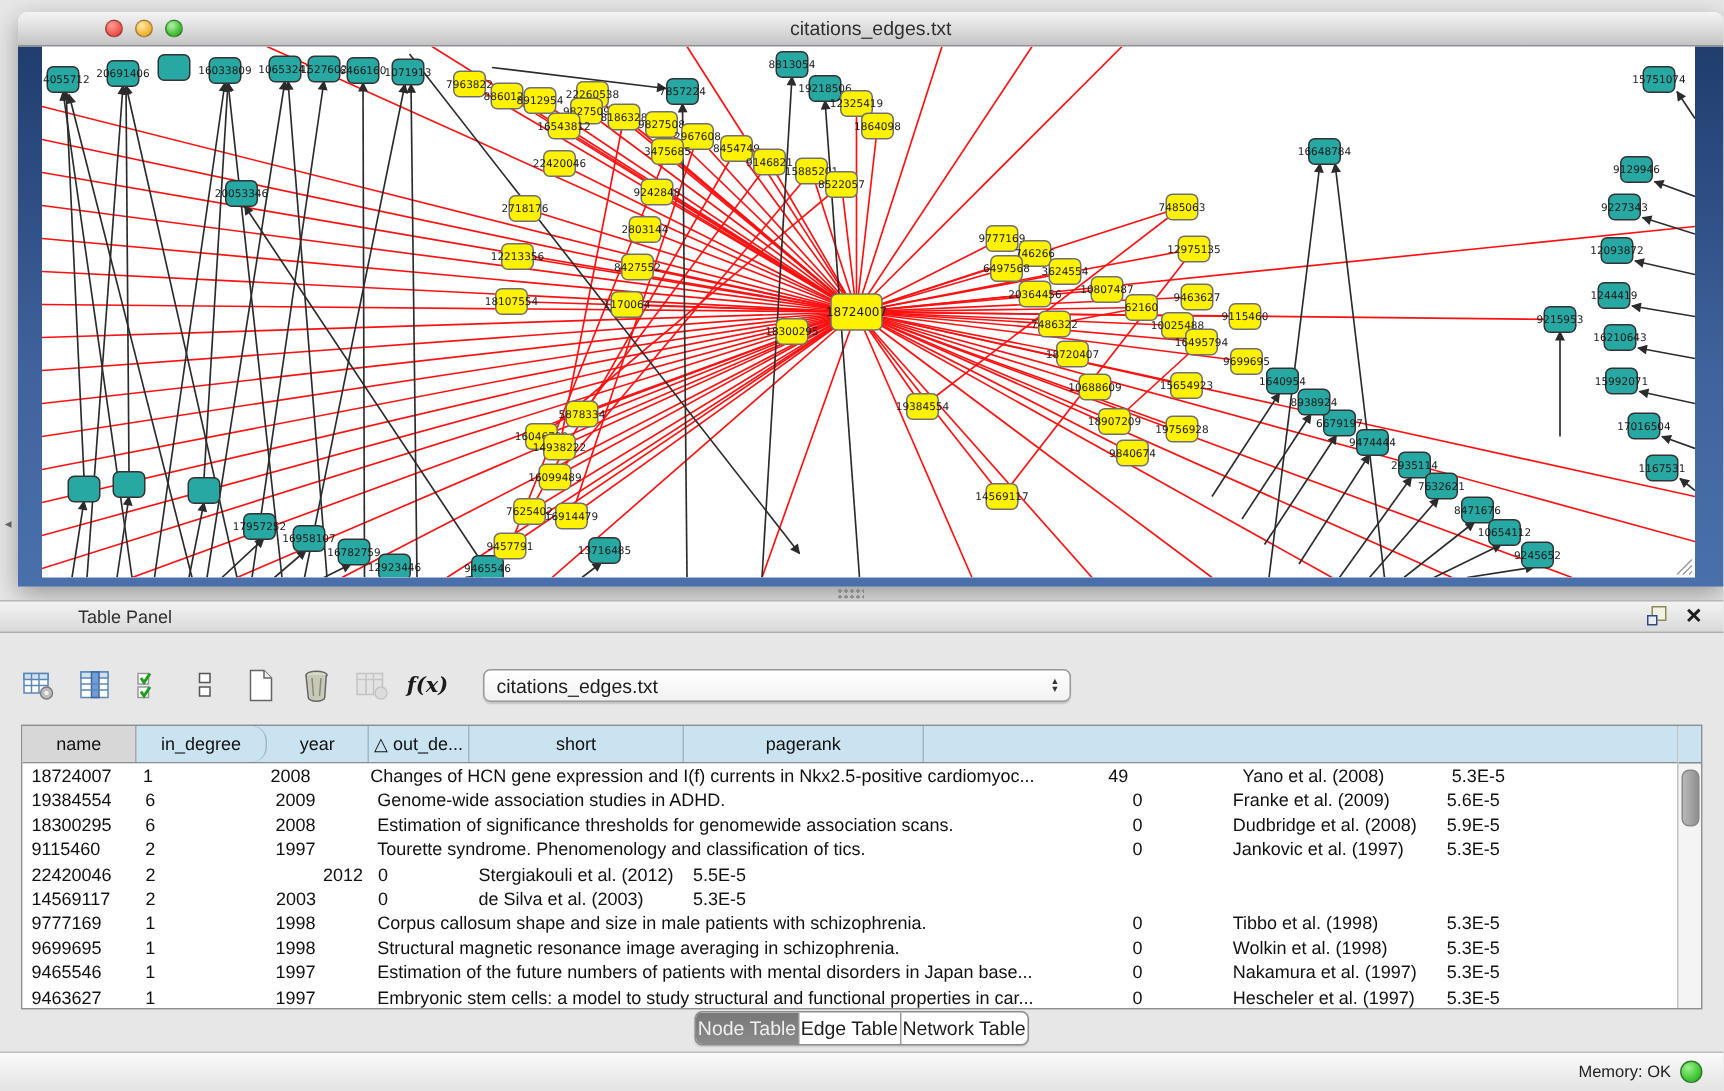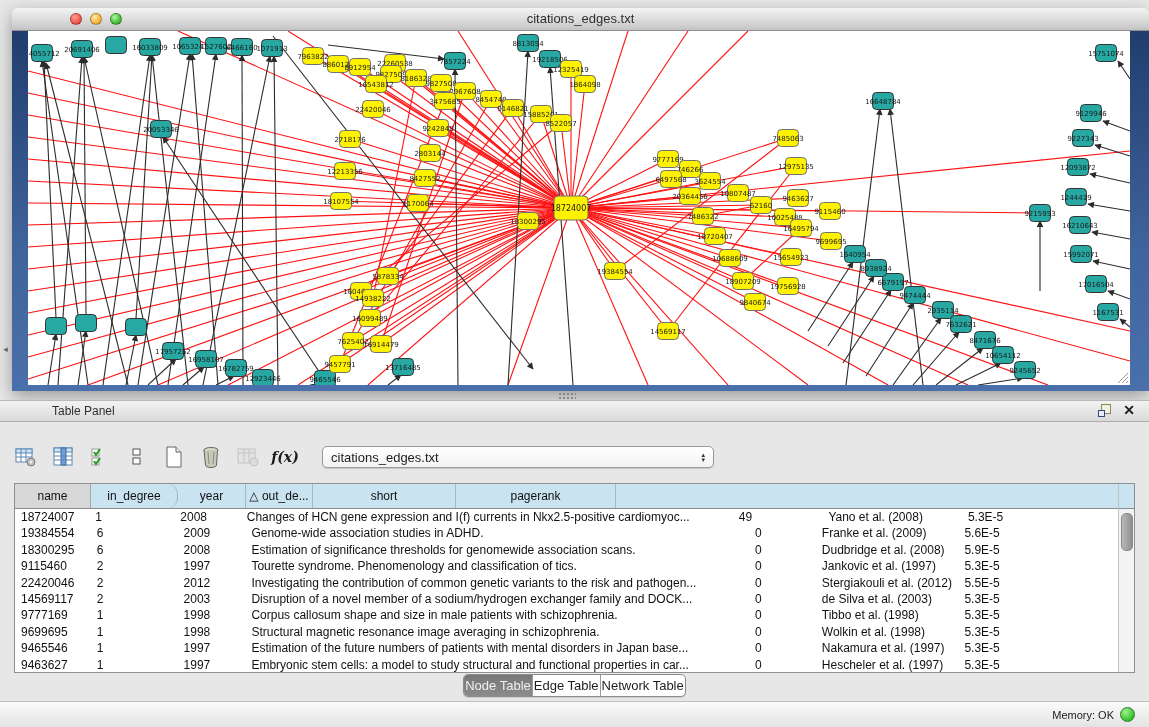--- a/index.html
+++ b/index.html
@@ -778,31 +778,29 @@
             <div class="data-cell" style="width: 87px;">2</div>
             <div class="data-cell" style="width: 68px;">1997</div>
             <div class="data-cell" style="width: 505px;">Tourette syndrome. Phenomenology and classification of tics.</div>
             <div class="data-cell" style="width: 67px;">0</div>
             <div class="data-cell" style="width: 143px;">Jankovic et al. (1997)</div>
             <div class="data-cell" style="width: 160px;">5.3E-5</div>
           </div>
           <div class="data-row">
             <div class="data-cell" style="width: 76px;">22420046</div>
             <div class="data-cell" style="width: 87px;">2</div>
-            <div class="data-cell" style="width: 68px;">2012</div>
-            <div class="data-cell" style="width: 505px;">Investigating the contribution of common genetic variants to the risk and pathogen...</div>
+            <div class="data-cell" style="width: 68px; text-align: right;">2012</div>
             <div class="data-cell" style="width: 67px;">0</div>
             <div class="data-cell" style="width: 143px;">Stergiakouli et al. (2012)</div>
             <div class="data-cell" style="width: 160px;">5.5E-5</div>
           </div>
           <div class="data-row">
             <div class="data-cell" style="width: 76px;">14569117</div>
             <div class="data-cell" style="width: 87px;">2</div>
             <div class="data-cell" style="width: 68px;">2003</div>
-            <div class="data-cell" style="width: 505px;">Disruption of a novel member of a sodium/hydrogen exchanger family and DOCK...</div>
             <div class="data-cell" style="width: 67px;">0</div>
             <div class="data-cell" style="width: 143px;">de Silva et al. (2003)</div>
             <div class="data-cell" style="width: 160px;">5.3E-5</div>
           </div>
           <div class="data-row">
             <div class="data-cell" style="width: 76px;">9777169</div>
             <div class="data-cell" style="width: 87px;">1</div>
             <div class="data-cell" style="width: 68px;">1998</div>
             <div class="data-cell" style="width: 505px;">Corpus callosum shape and size in male patients with schizophrenia.</div>
             <div class="data-cell" style="width: 67px;">0</div>

